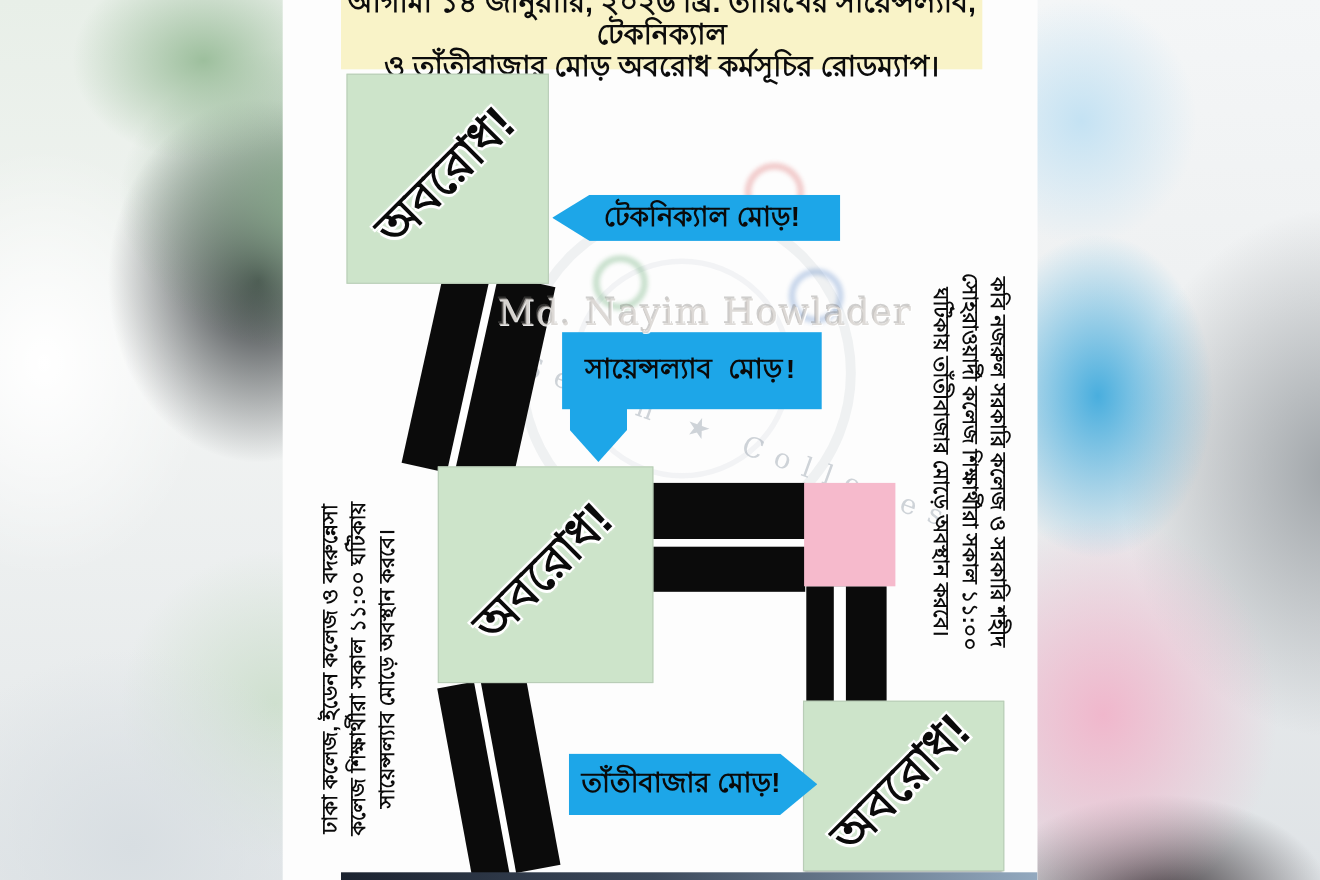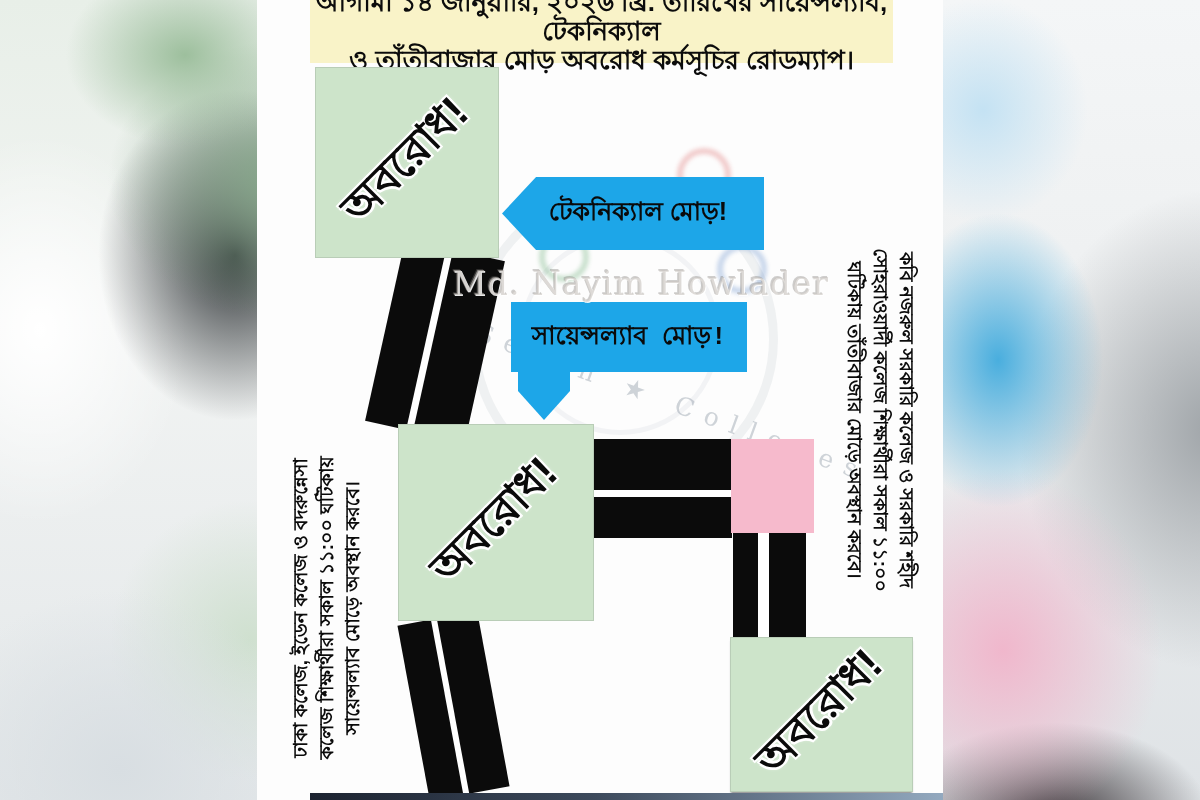--- a/index.html
+++ b/index.html
@@ -63,21 +63,21 @@
   .note-top{left:247px;top:84px;width:394px;font-weight:bold;font-size:20px;
     line-height:27px;color:#0b0b0b;white-space:pre-line;}
   .side-note{font-weight:bold;font-size:19px;line-height:26px;color:#0b0b0b;
     white-space:pre-line;text-align:center;}
   .side-left{left:-107px;top:556px;width:380px;height:104px;transform:rotate(-90deg);}
   .side-right{left:399px;top:367px;width:420px;height:106px;transform:rotate(90deg);}
 
   
   .blue{background:#1da6e8;color:#0a0a0a;font-weight:bold;font-size:25px;
     display:flex;align-items:center;justify-content:center;}
-  .arrow-tech{left:245px;top:177px;width:262px;height:73px;
+  .arrow-tech{left:245px;top:177px;width:262px;height:42px;
     clip-path:polygon(0 50%,13% 0,100% 0,100% 100%,13% 100%);padding-left:10px;box-sizing:border-box;}
   .banner-sci{left:254px;top:302px;width:236px;height:70px;font-family:Liberation Mono, monospace;}
   .banner-sci-tail{left:261px;top:370px;width:52px;height:50px;background:#1da6e8;
     clip-path:polygon(0 0,100% 0,100% 42%,50% 100%,0 42%);}
   .arrow-tanti{left:260px;top:685px;width:226px;height:56px;
     clip-path:polygon(0 0,85% 0,100% 50%,85% 100%,0 100%);padding-right:22px;box-sizing:border-box;}
 
   
   .road{background:#0b0b0b;}
   .road-diag{left:127px;top:248px;width:102px;height:186px;transform:rotate(12.5deg);}
@@ -140,18 +140,19 @@
     <div class="abs side-note side-left">ঢাকা কলেজ, ইডেন কলেজ ও বদরুন্নেসা
 কলেজ শিক্ষার্থীরা সকাল ১১:০০ ঘটিকায়
 সায়েন্সল্যাব মোড়ে অবস্থান করবে।</div>
     <div class="abs side-note side-right">কবি নজরুল সরকারি কলেজ ও সরকারি শহীদ
 সোহরাওয়ার্দী কলেজ শিক্ষার্থীরা সকাল ১১:০০
 ঘটিকায় তাঁতীবাজার মোড়ে অবস্থান করবে।</div>
 
     <div class="abs blue arrow-tech">টেকনিক্যাল মোড়!</div>
     <div class="abs blue banner-sci">সায়েন্সল্যাব মোড়!</div>
     <div class="abs banner-sci-tail"></div>
+    <div class="abs blue arrow-tanti">তাঁতীবাজার মোড়!</div>
 
     <div class="abs watermark-name">Md. Nayim Howlader</div>
 
     <div class="abs bottom-strip"></div>
   </div>
 </div>
 
 </body></html>

